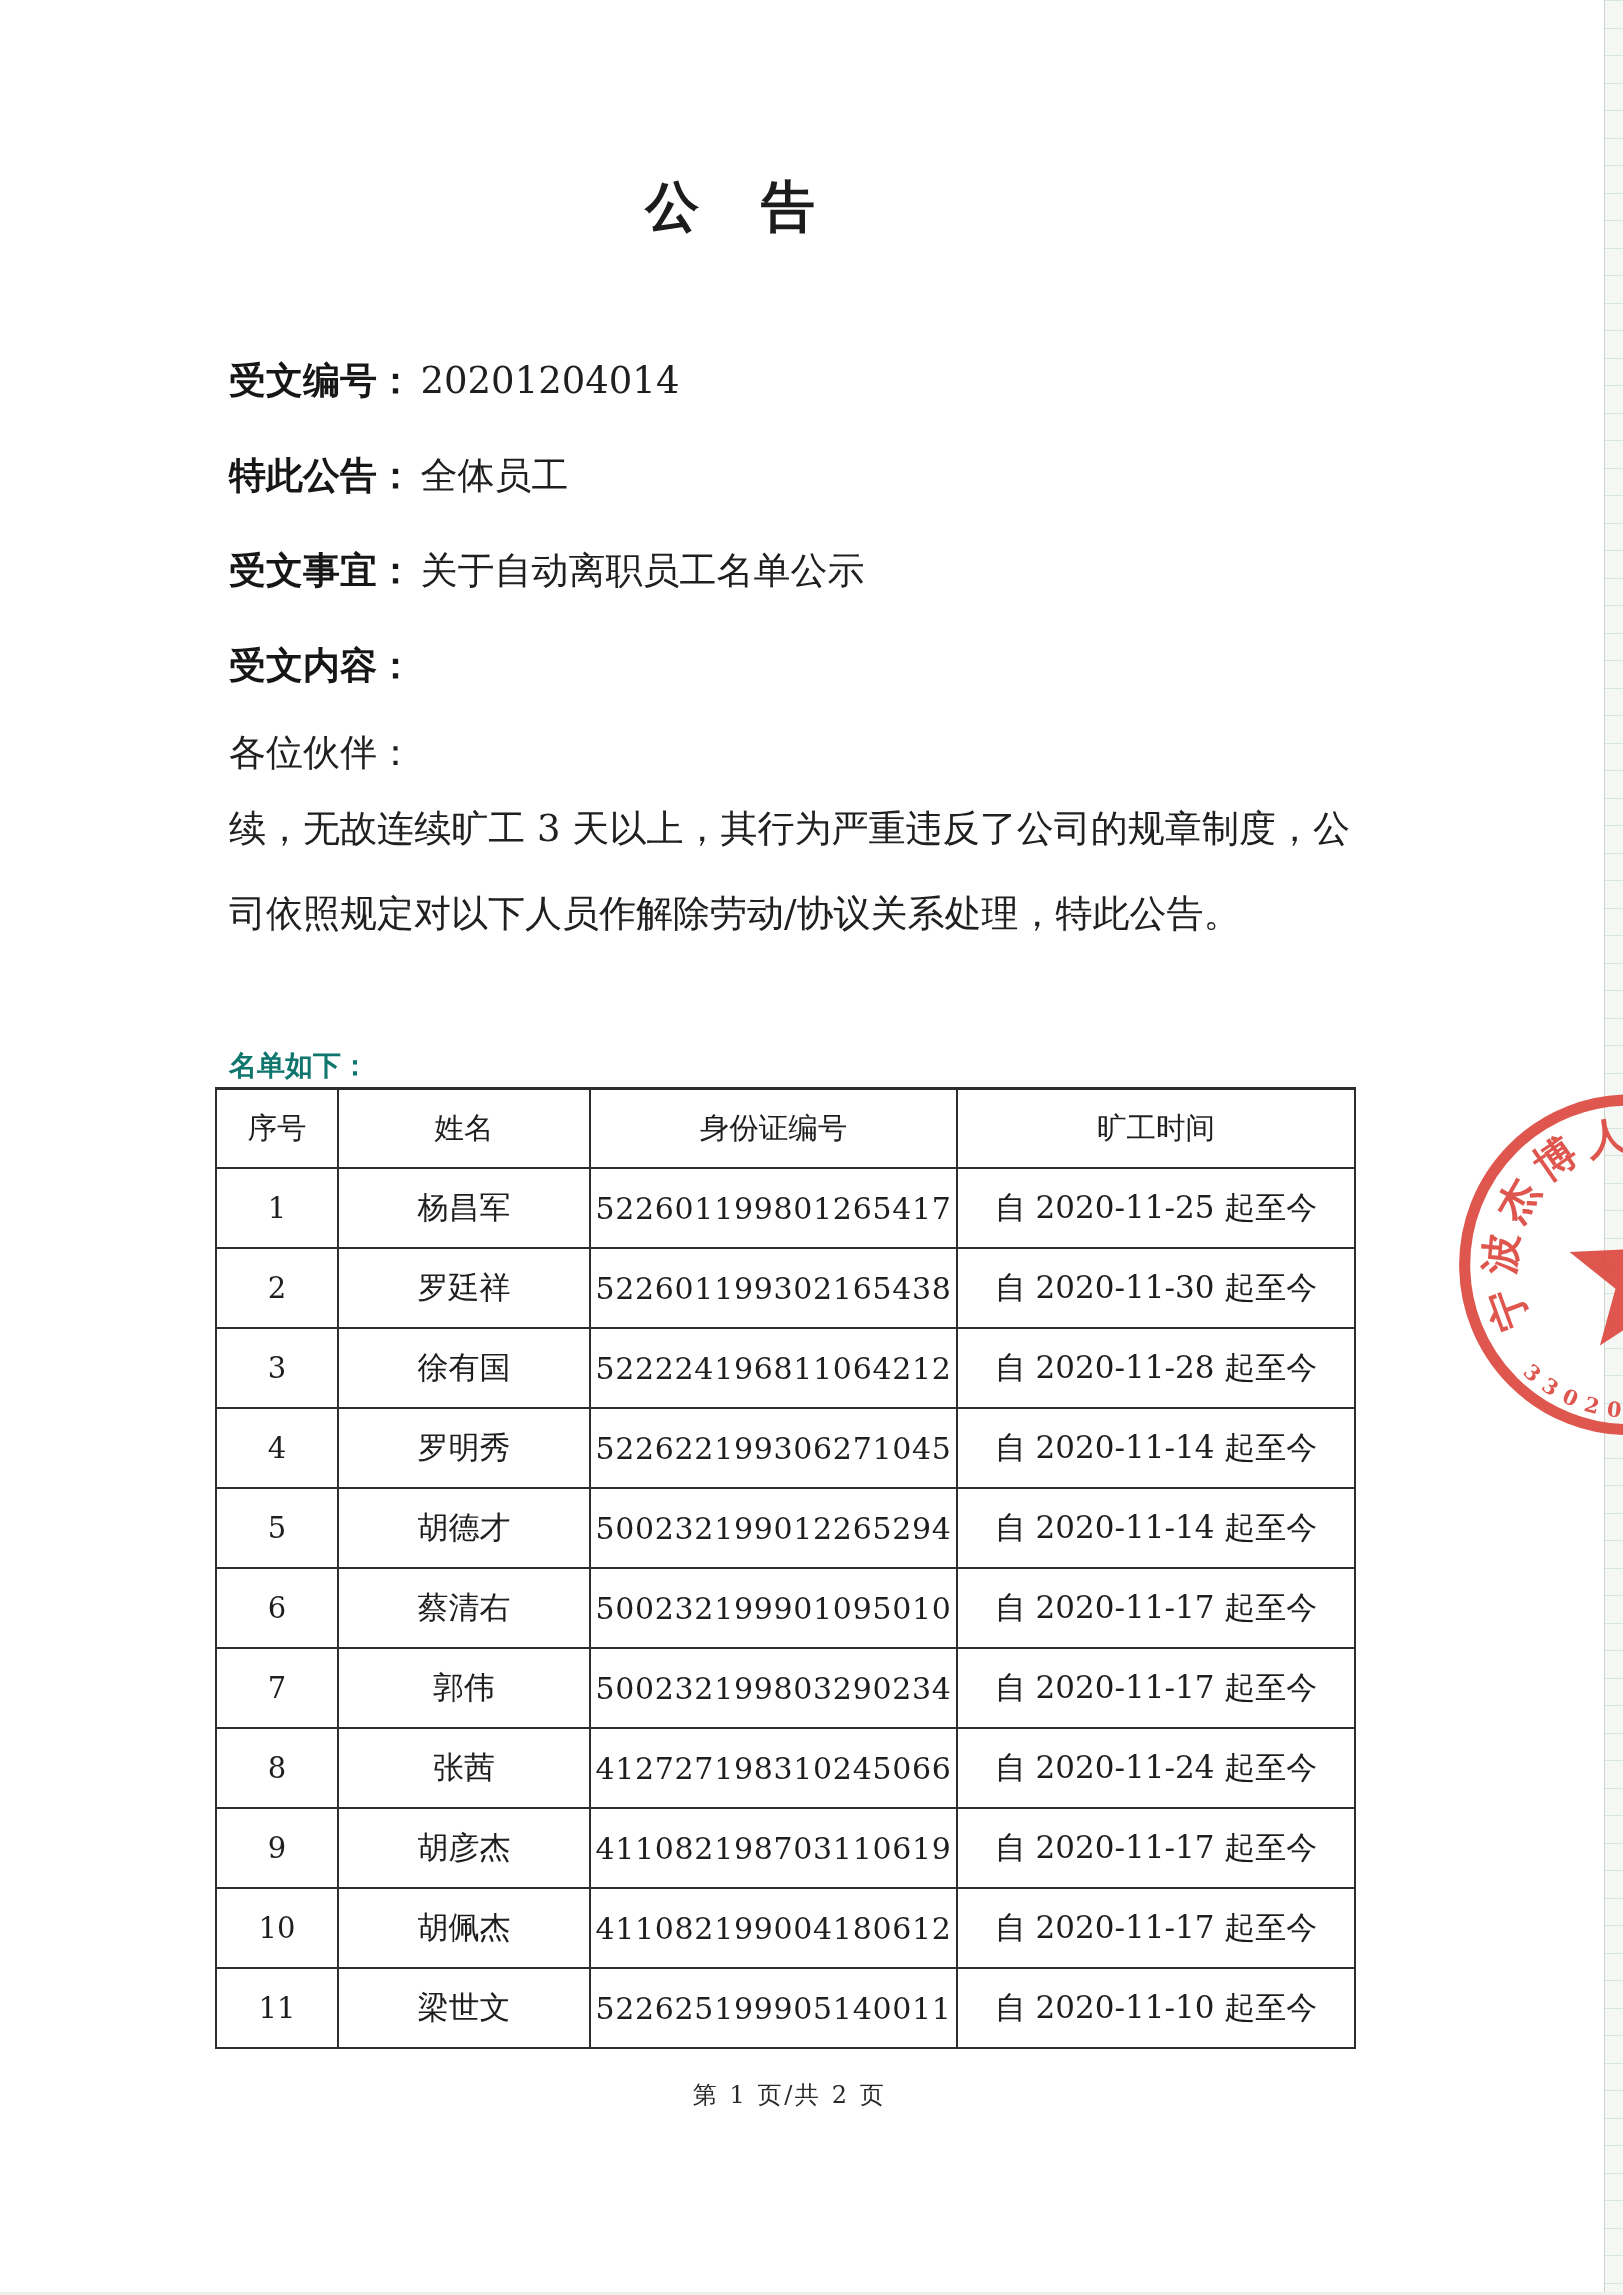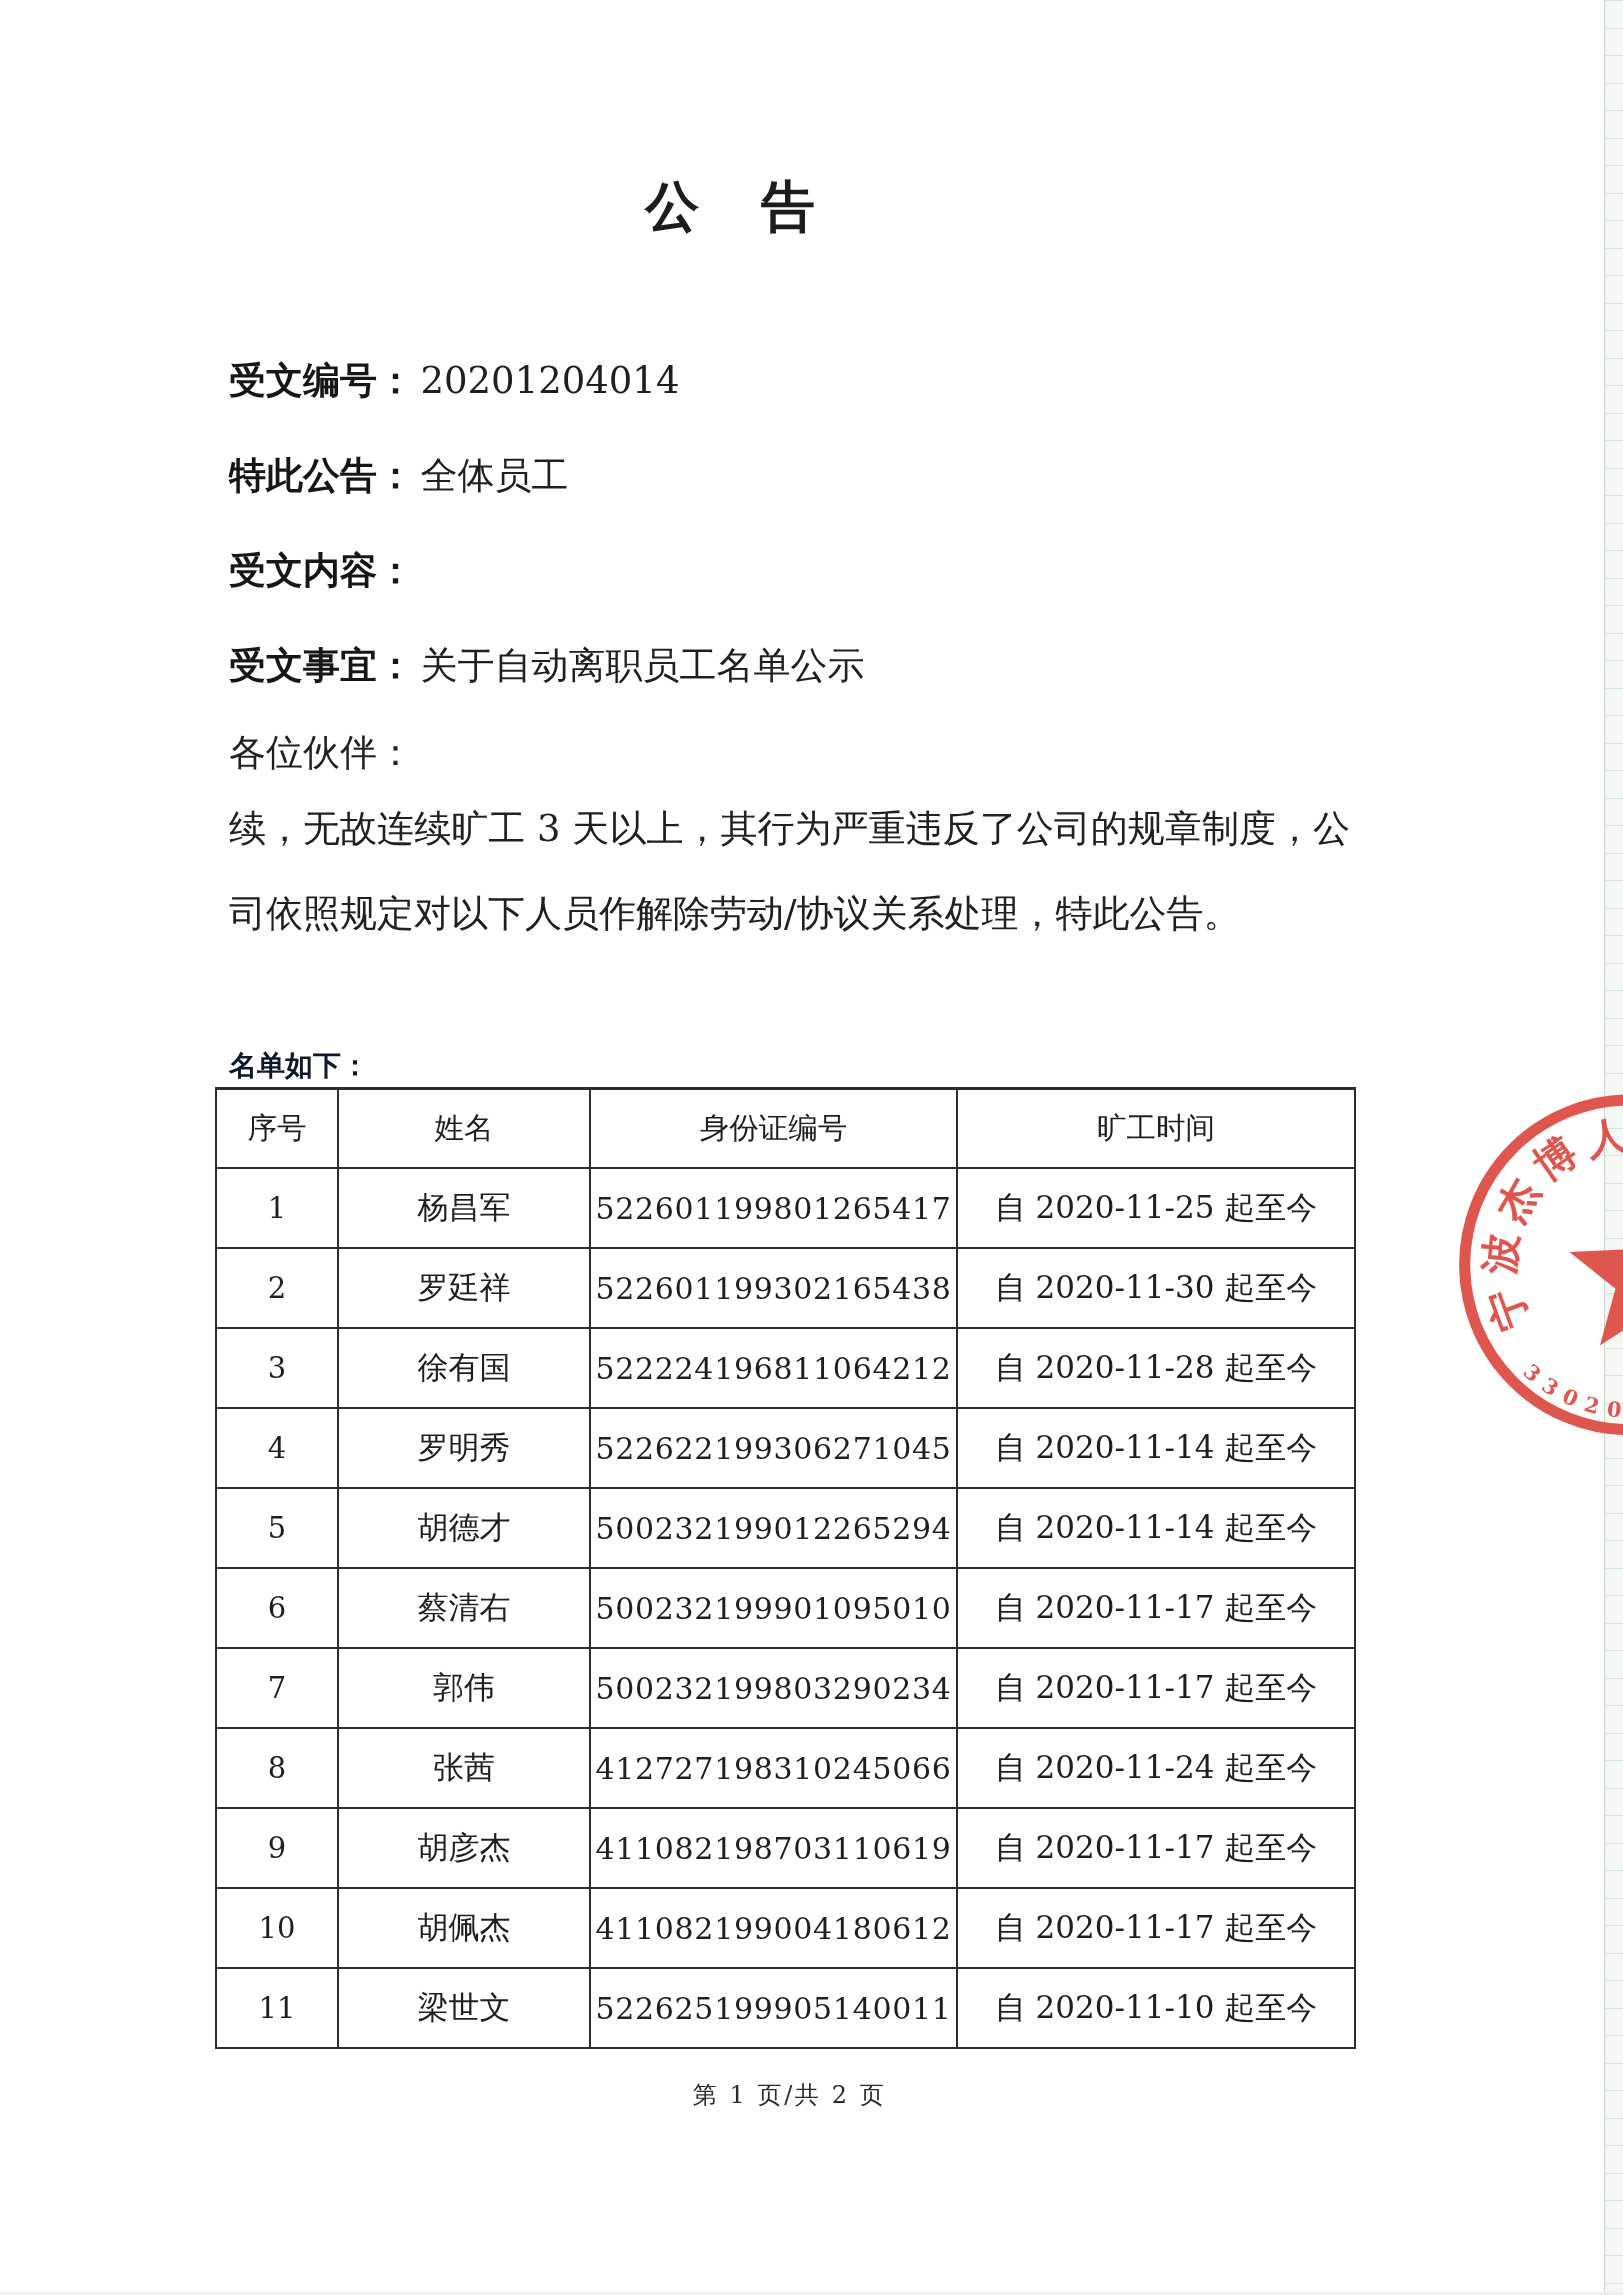--- a/index.html
+++ b/index.html
@@ -25,21 +25,21 @@
   .salutation{
     position:absolute;left:229px;top:728px;
     font-size:37px;color:#1f1f1f;
   }
   .body-par{position:absolute;left:229px;top:804px;width:1121px;font-size:37px;color:#202020;}
   .body-line{height:85px;line-height:50px;}
   .body-line.stretch{text-align:justify;text-align-last:justify;}
   .body-line.indent{text-indent:76px;}
   .list-intro{
     position:absolute;left:229px;top:1047px;
-    font-size:28px;font-weight:700;color:#0f172a;
+    font-size:28px;font-weight:700;color:#0f766e;
   }
   table.roster{
     position:absolute;left:215px;top:1087px;
     width:1139px;
     border-collapse:collapse;table-layout:fixed;
     background:transparent;
   }
   table.roster col.c1{width:122px;}
   table.roster col.c2{width:252px;}
   table.roster col.c3{width:367px;}
@@ -89,24 +89,24 @@
   <div class="doc-title">公　告</div>
 
   <div class="meta">
     <div class="meta-row">
       <span class="meta-label">受文编号：</span><span class="meta-value">20201204014</span>
     </div>
     <div class="meta-row">
       <span class="meta-label">特此公告：</span><span class="meta-value">全体员工</span>
     </div>
     <div class="meta-row">
+      <span class="meta-label">受文事宜：</span><span class="meta-value">关于自动离职员工名单公示</span>
+    </div>
+    <div class="meta-row">
       <span class="meta-label">受文内容：</span><span class="meta-value"></span>
-    </div>
-    <div class="meta-row">
-      <span class="meta-label">受文事宜：</span><span class="meta-value">关于自动离职员工名单公示</span>
     </div>
   </div>
 
   <div class="salutation">各位伙伴：</div>
 
   <div class="body-par">
     <div class="body-line stretch">续，无故连续旷工 3 天以上，其行为严重违反了公司的规章制度，公</div>
     <div class="body-line">司依照规定对以下人员作解除劳动/协议关系处理，特此公告。</div>
   </div>
 

